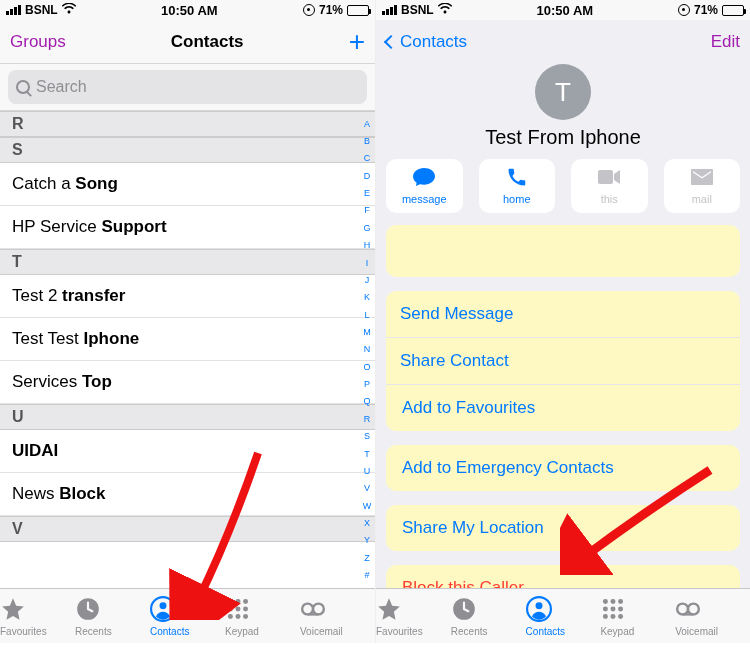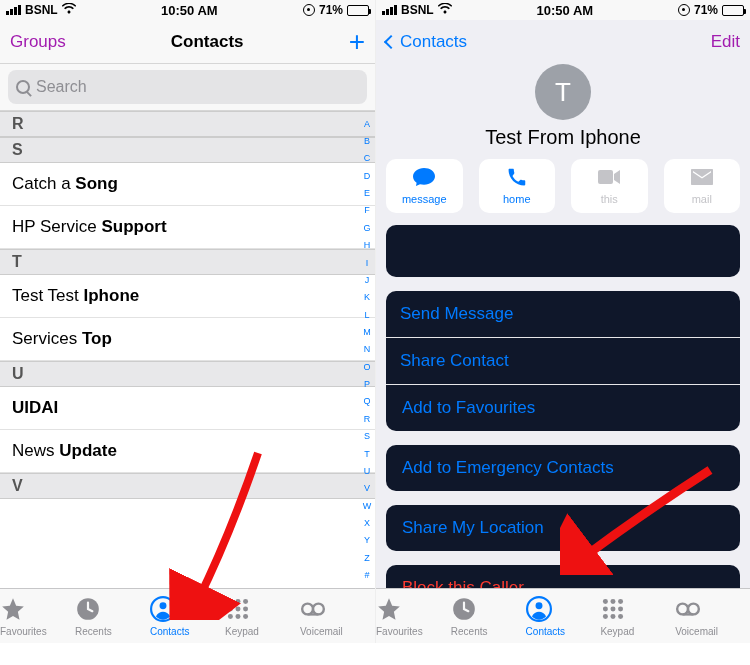--- a/index.html
+++ b/index.html
@@ -80,21 +80,21 @@
   .right-body{flex:1;background:#efeff4;overflow:hidden;}
   .contact-header{background:#efeff4;text-align:center;padding-bottom:10px;}
   .contact-avatar{width:56px;height:56px;border-radius:50%;background:#9da1a8;color:#fff;display:flex;align-items:center;justify-content:center;font-size:26px;margin:0 auto 6px;}
   .contact-name{font-size:20px;font-weight:400;color:#000;}
   .quick-actions{display:flex;gap:16px;padding:0 10px 12px;}
   .qa{flex:1;background:#fff;border-radius:10px;display:flex;flex-direction:column;align-items:center;justify-content:center;padding:8px 0;font-size:11px;gap:4px;}
   .qa .icon{color:#007aff;}
   .qa.disabled .icon, .qa.disabled .qa-label{color:#c4c4c8;}
   .qa.active .qa-label{color:#007aff;}
   .qa svg{width:24px;height:20px;}
-  .block{background:#0f172a;border-radius:10px;margin:0 10px 14px;}
+  .block{background:#fef9c3;border-radius:10px;margin:0 10px 14px;}
   .block.spacer{height:52px;}
   .action-row{padding:13px 14px;font-size:17px;color:#007aff;border-bottom:1px solid #e6e6e8;}
   .action-row:last-child{border-bottom:none;padding-left:16px;}
   .action-row.destructive{color:#ff3b30;}
   
   .arrow{position:absolute;z-index:50;pointer-events:none;}
 </style>
 </head>
 <body>
 
@@ -134,25 +134,26 @@
       <span>Search</span>
     </div>
   </div>
 
   <div class="list-area" id="left-list">
     <div class="section-header">R</div>
       <div class="section-header">S</div>
       <div class="row"><span class="first">Catch a </span><span class="last">Song</span></div>
       <div class="row"><span class="first">HP Service </span><span class="last">Support</span></div>
       <div class="section-header">T</div>
+      <div class="row"><span class="first">Test 2 </span><span class="last">transfer</span></div>
       <div class="row"><span class="first">Test Test </span><span class="last">Iphone</span></div>
       <div class="row"><span class="first">Services </span><span class="last">Top</span></div>
       <div class="section-header">U</div>
       <div class="row"><span class="first"></span><span class="last">UIDAI</span></div>
-      <div class="row"><span class="first">News </span><span class="last">Update</span></div>
+      <div class="row"><span class="first">News </span><span class="last">Block</span></div>
       <div class="section-header">V</div>
       <div class="index-strip" id="index-strip">
         <span>A</span>
         <span>B</span>
         <span>C</span>
         <span>D</span>
         <span>E</span>
         <span>F</span>
         <span>G</span>
         <span>H</span>

